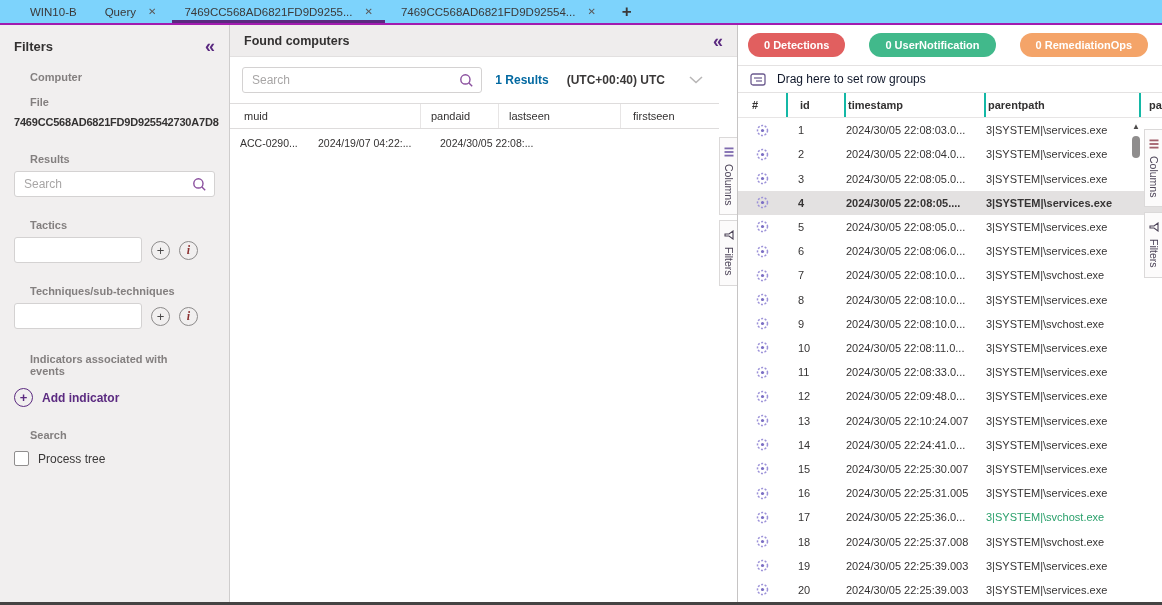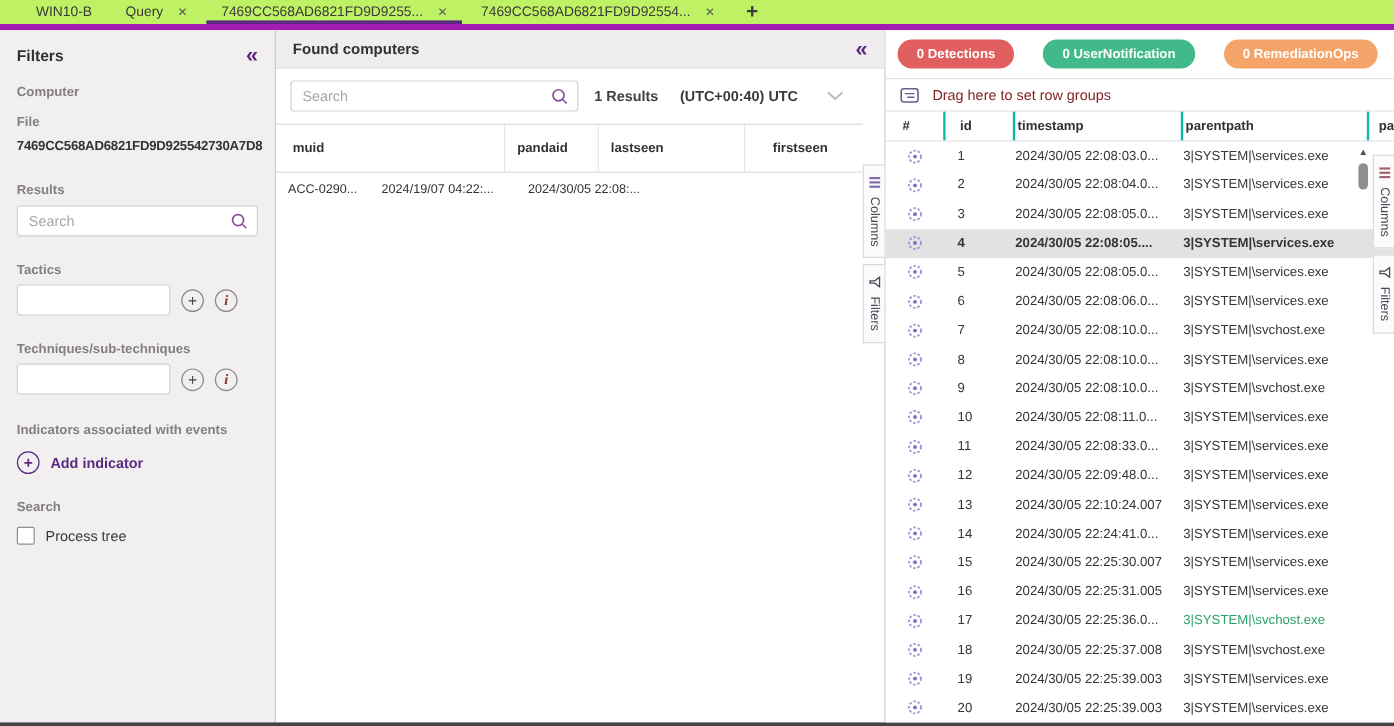--- a/index.html
+++ b/index.html
@@ -1,36 +1,36 @@
 <!DOCTYPE html>
 <html><head>
 <meta charset="utf-8">
 <style>
   * { margin:0; padding:0; box-sizing:border-box; }
   html,body { width:1162px; height:605px; overflow:hidden; background:#fff;
     font-family:"Liberation Sans", sans-serif; color:#3a3838; }
   .app { width:1162px; height:605px; position:relative; display:flex; flex-direction:column; }
 
   
-  .tabbar { height:25px; flex:none; background:#bef264; border-bottom:5px solid #a21caf;
+  .tabbar { height:25px; flex:none; background:#7dd3fc; border-bottom:2px solid #a21caf;
     display:flex; align-items:stretch; padding-left:16px; font-size:11.5px; color:#3b3939; }
   .tab { display:flex; align-items:center; gap:12px; padding:0 14px; position:relative; cursor:default; white-space:nowrap; }
   .tab.active::after { content:""; position:absolute; left:2px; right:2px; bottom:0; height:3px; background:#5b2a80; }
   .tab .x { font-size:10px; color:#5a5858; }
   .tab-add { display:flex; align-items:center; padding:0 12px; font-size:17px; font-weight:700; color:#3b3939; }
 
   .content { flex:1; display:flex; min-height:0; }
   .bottom-line { height:3px; flex:none; background:#454343; }
 
   
   .filters { width:230px; flex:none; background:#f1efef; border-right:1px solid #cfcdcd; padding:12px 14px; overflow:hidden; }
   .f-title-row { display:flex; justify-content:space-between; align-items:center; margin-bottom:16px; }
   .f-title { font-size:13px; font-weight:700; color:#333131; }
   .collapse { color:#5b2a80; font-size:18px; font-weight:700; line-height:1; cursor:pointer; }
-  .f-label { font-size:11px; font-weight:700; color:#837f7f; margin:13px 0 6px; }
+  .f-label { font-size:11px; font-weight:700; color:#837f7f; margin:13px 16px 6px; }
   .f-value { font-size:11px; font-weight:700; color:#343232; word-break:break-all; line-height:1.55; letter-spacing:-0.2px; }
   .search-box { position:relative; height:26px; background:#fff; border:1px solid #d4d2d2; border-radius:3px;
     display:flex; align-items:center; padding:0 26px 0 9px; }
   .search-box input { border:none; outline:none; width:100%; font-size:12px; color:#3a3838; background:transparent;
     font-family:"Liberation Sans", sans-serif; }
   .search-box input::placeholder { color:#a8a6a6; }
   .mag { position:absolute; right:7px; top:5px; }
   .input-row { display:flex; align-items:center; gap:9px; }
   .small-input { width:128px; height:26px; border:1px solid #d4d2d2; border-radius:3px; background:#fff; outline:none;
     font-size:12px; padding:0 8px; font-family:"Liberation Sans", sans-serif; }
@@ -45,49 +45,49 @@
 
   
   .middle { width:508px; flex:none; background:#fff; border-right:1px solid #c6c4c4; display:flex; flex-direction:column; }
   .mid-header { height:32px; flex:none; background:#efeded; border-bottom:1px solid #e2e0e0;
     display:flex; align-items:center; justify-content:space-between; padding:0 14px; }
   .mid-title { font-size:12.5px; font-weight:700; color:#333131; }
   .mid-body { flex:1; display:flex; min-height:0; }
   .mid-main { flex:1; min-width:0; }
   .search-row { display:flex; align-items:center; padding:10px 12px 10px 12px; }
   .search-row .search-box { width:240px; flex:none; }
-  .results-count { font-weight:700; font-size:12px; color:#404040; margin-left:auto; }
+  .results-count { font-weight:700; font-size:12px; color:#0369a1; margin-left:auto; }
   .tz { font-weight:700; font-size:12px; color:#3a3838; margin-left:18px; }
   .chev { margin-left:24px; margin-right:4px; }
-  .m-head { display:flex; align-items:stretch; height:41px; border-top:1px solid #dedcdc; border-bottom:1px solid #dedcdc;
-    font-size:11px; font-weight:700; color:#333131; }
+  .m-head { display:flex; align-items:stretch; height:26px; border-top:1px solid #dedcdc; border-bottom:1px solid #dedcdc;
+    font-size:11px; font-weight:400; color:#333131; }
   .m-hcell { display:flex; align-items:center; height:100%; cursor:pointer; }
   .m-hcell + .m-hcell { border-left:1px solid #e7e5e5; }
   .mc1 { width:190px; padding-left:14px; } .mc2 { width:78px; padding-left:10px; }
-  .mc3 { width:122px; padding-left:10px; } .mc4 { flex:1; padding-left:23px; }
+  .mc3 { width:122px; padding-left:10px; } .mc4 { flex:1; padding-left:12px; }
   .m-row { display:flex; align-items:center; height:28px; font-size:10.5px; color:#343232; }
   .m-c { overflow:hidden; white-space:nowrap; }
   .sel-cell { margin-left:6px; width:178px; height:23px; background:#e9e7f6; border:1px solid #6b4d9e;
     display:flex; align-items:center; padding:0 7px; letter-spacing:-0.2px; }
 
   
   .strip { width:18px; flex:none; display:flex; flex-direction:column; align-items:center; }
   .side-tab { writing-mode:vertical-rl; display:flex; align-items:center; gap:7px; padding:9px 0;
     border:1px solid #dbd9d9; border-right:none; background:#fcfbfb; font-size:10.5px; color:#4c4458;
     width:18px; margin-bottom:5px; cursor:pointer; }
   .side-tab svg { flex:none; }
 
   
   .events { flex:1; min-width:0; background:#fff; display:flex; flex-direction:column; position:relative; }
   .pills { display:flex; gap:24px; padding:8px 0 8px 10px; white-space:nowrap; overflow:hidden; flex:none; }
   .pill { height:24px; border-radius:13px; border:none; color:#fff; font-weight:700; font-size:11px;
     padding:0 16px; display:flex; align-items:center; flex:none; cursor:pointer;
     font-family:"Liberation Sans", sans-serif; }
   .dragbar { height:28px; flex:none; border-top:1px solid #e4e2e2; border-bottom:1px solid #e4e2e2;
-    display:flex; align-items:center; gap:11px; padding:0 12px; font-size:12px; color:#7f1d1d; }
+    display:flex; align-items:center; gap:11px; padding:0 12px; font-size:12px; color:#0f172a; }
   .ev-body { flex:1; min-height:0; display:flex; flex-direction:column; position:relative; }
   .ev-head { display:flex; align-items:stretch; height:25px; flex:none; border-bottom:1px solid #e7e5e5;
     font-size:11px; font-weight:700; color:#333131; }
   .ev-hcell { display:flex; align-items:center; cursor:pointer; }
   .ev-hcell + .ev-hcell { border-left:2px solid #14b8a6; }
   .ec1 { width:48px; padding-left:14px; } .ec2 { width:58px; padding-left:12px; }
   .ec3 { width:140px; padding-left:2px; } .ec4 { width:155px; padding-left:2px; }
   .ec5 { flex:1; padding-left:8px; overflow:hidden; }
   .ev-rows { flex:1; display:flex; flex-direction:column; min-height:0; }
   .ev-row { flex:1; display:flex; align-items:center; font-size:11px; color:#363434; }

